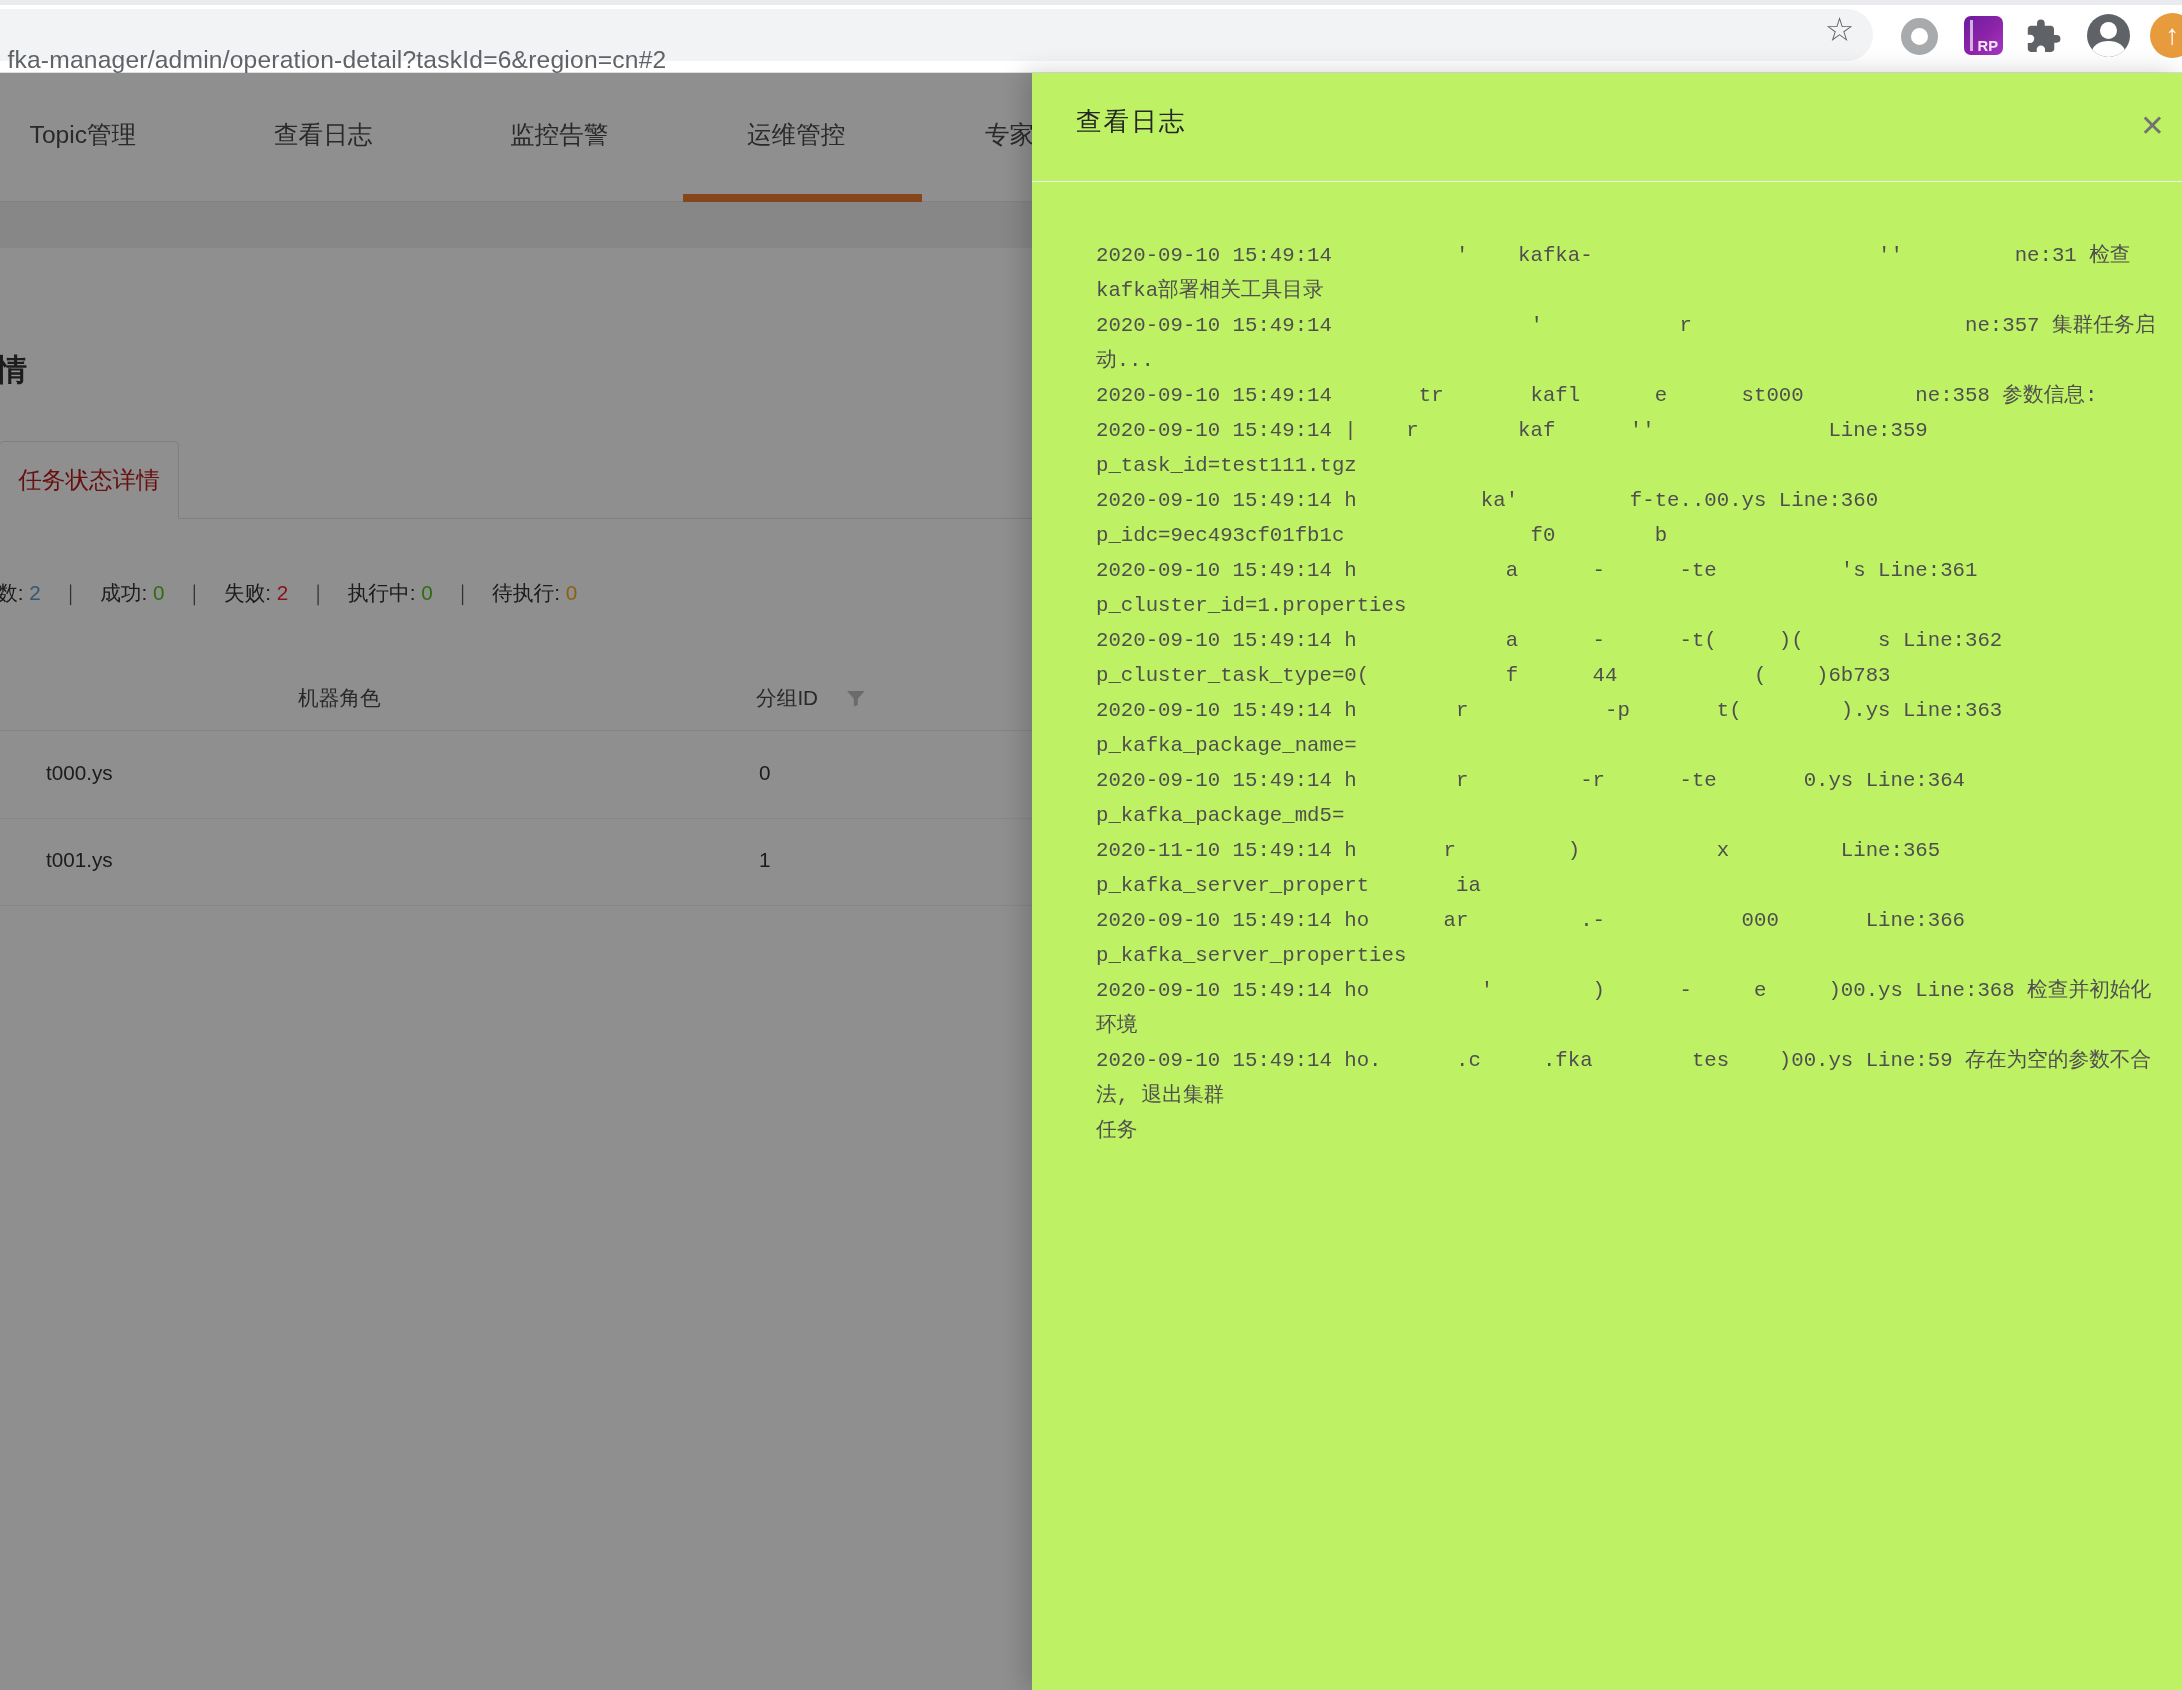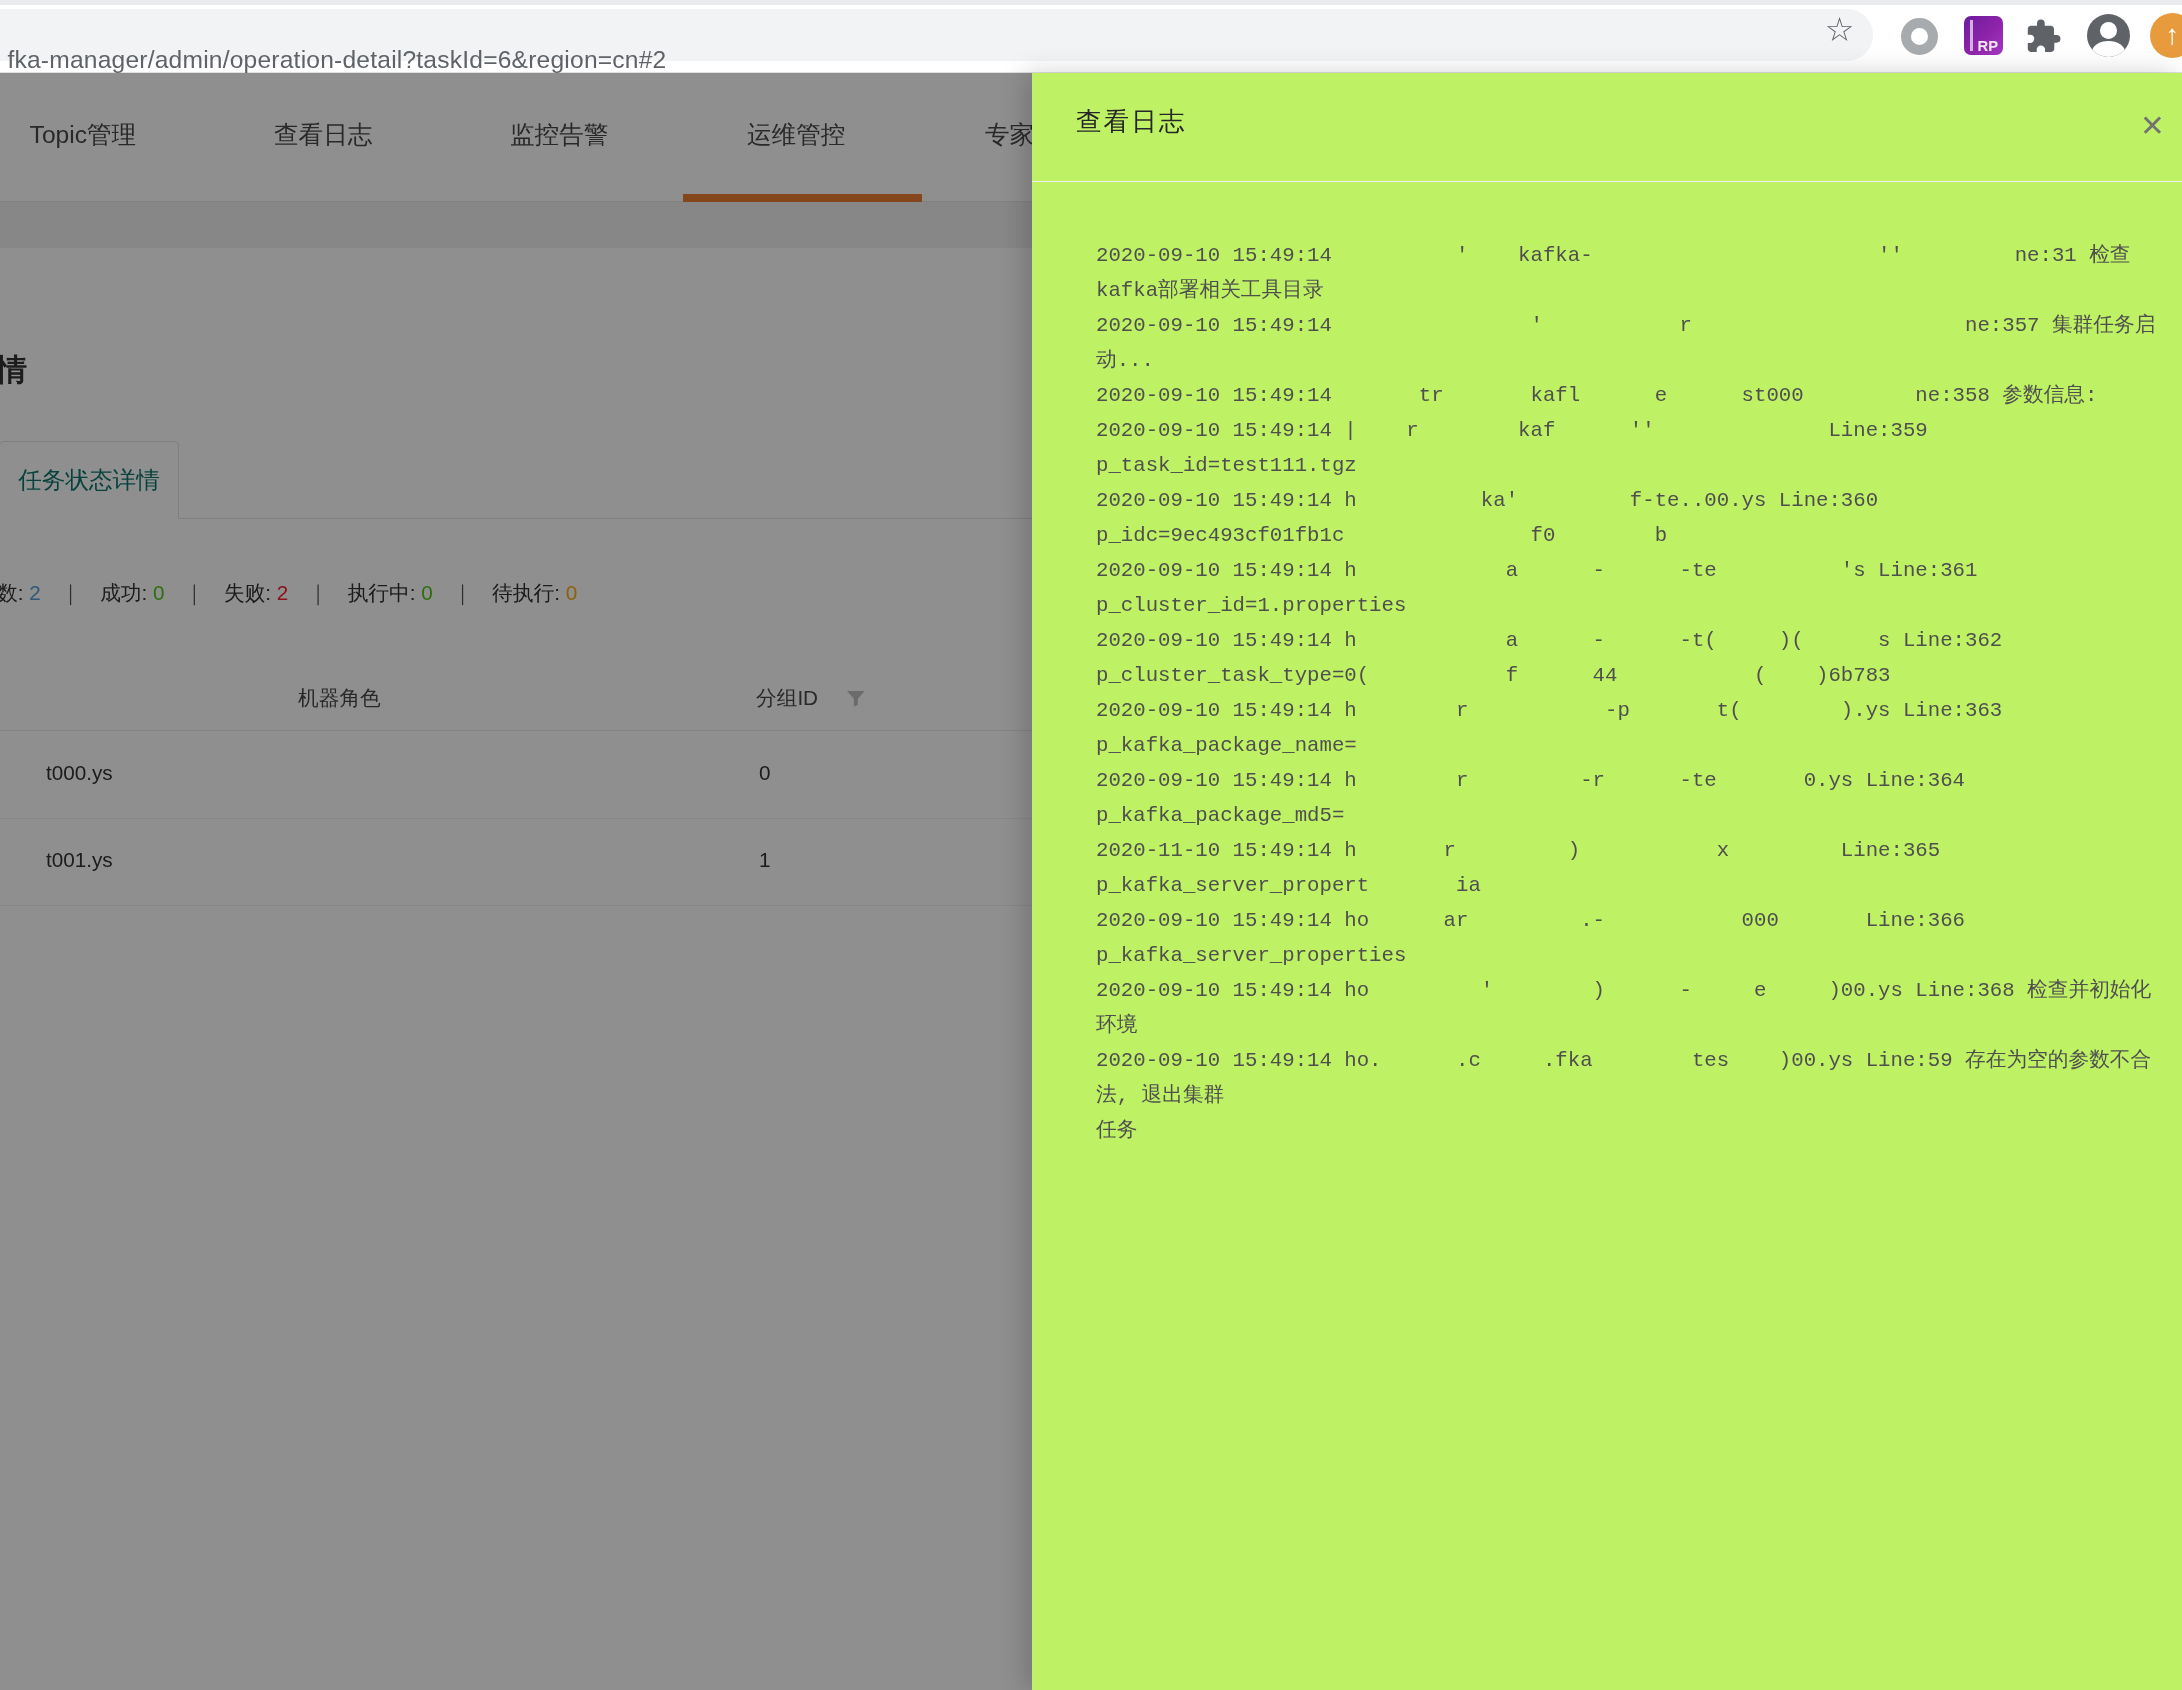--- a/index.html
+++ b/index.html
@@ -43,21 +43,21 @@
   .gutter { position:absolute; left:0; top:129px; width:2183px; height:46px; background:#f0f0f0; }
   .content { position:absolute; left:0; top:175px; width:2183px; height:1442px; background:#fff; }
 
   .page-title { position:absolute; left:-156px; top:102px; font-size:30.5px; font-weight:bold;
     color:#333; white-space:nowrap; }
 
   .tabs-line { position:absolute; left:0; top:270px; width:2183px; height:0;
     border-bottom:1px solid #e3e3e3; }
   .detail-tab { position:absolute; left:-1px; top:193px; width:180px; height:78px; background:#fff;
     border:1px solid #e3e3e3; border-bottom:1px solid #fff; border-radius:4.9px 4.9px 0 0;
-    font-size:23.6px; color:#0f766e; text-align:center; line-height:76px; cursor:pointer; }
+    font-size:23.6px; color:#b91c1c; text-align:center; line-height:76px; cursor:pointer; }
 
   .stats { position:absolute; left:-23.6px; top:331px; font-size:20.7px; color:#333; white-space:nowrap; }
   .stats b { font-weight:normal; }
   .stat-sep { margin:0 13.8px; color:#555; }
   .c-blue { color:#5b9bd5; } .c-green { color:#52c41a; } .c-red { color:#f5222d; } .c-orange { color:#faad14; }
 
   .thead { position:absolute; left:0; top:416px; width:2183px; height:67px;
     border-bottom:1px solid #ececec; font-size:20.7px; color:#4a4a4a; }
   .th-role { position:absolute; left:298px; top:19.7px; width:99px; }
   .th-group { position:absolute; left:756px; top:19.7px; }

